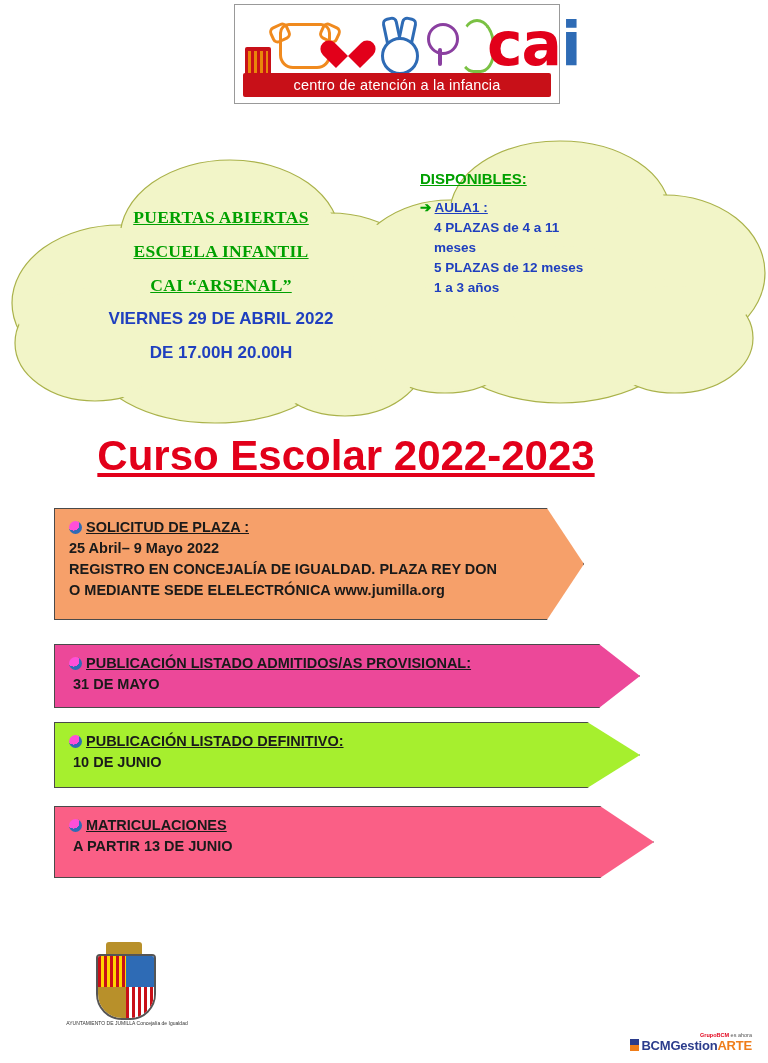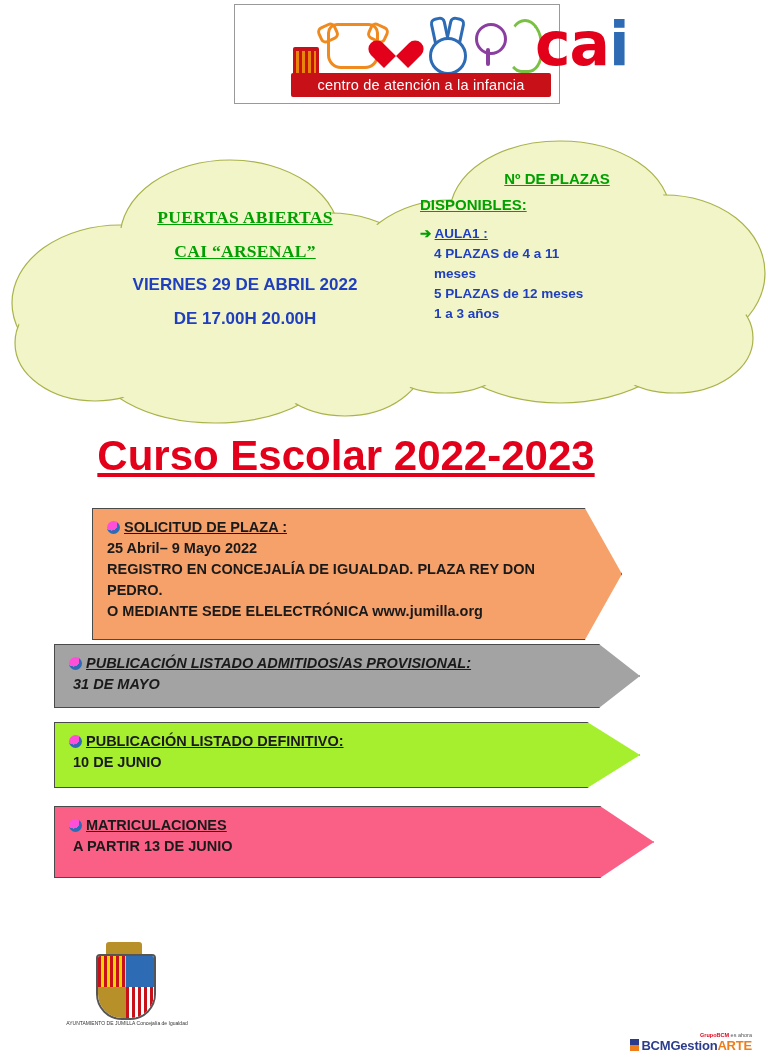--- a/index.html
+++ b/index.html
@@ -18,21 +18,20 @@
   
   .logo-box {
     position: absolute;
     left: 234px;
     top: 4px;
     width: 326px;
     height: 100px;
     border: 1px solid #999;
     background: #ffffff;
     box-sizing: border-box;
-    padding-left: 48px;
   }
   .logo-inner {
     position: relative;
     width: 100%;
     height: 100%;
   }
   .logo-shield {
     position: absolute;
     left: 10px;
     top: 42px;
@@ -197,21 +196,21 @@
     width: 768px;
     height: 330px;
   }
   .cloud-svg { display: block; }
 
   .cloud-text {
     position: absolute;
     text-align: center;
   }
   .cloud-left {
-    left: 100px;
+    left: 76px;
     top: 92px;
     width: 290px;
   }
   .cloud-left .green {
     color: #00a000;
     font-weight: bold;
     font-size: 17.5px;
     text-decoration: underline;
     font-family: "Liberation Serif", serif;
     line-height: 34px;
@@ -276,30 +275,28 @@
     box-sizing: border-box;
     border: 1px solid #4a4a4a;
     padding: 8px 10px 8px 14px;
     color: #1a1a1a;
     font-size: 14.5px;
     line-height: 21px;
     font-weight: bold;
     font-family: "Liberation Sans", sans-serif;
   }
   .b1 {
-    left: 54px; top: 508px; width: 530px; height: 132px;
+    left: 54px; top: 508px; width: 530px; height: 112px;
     background: #f6a06a;
     clip-path: polygon(0 0, 93% 0, 100% 50%, 93% 100%, 0 100%);
-    margin-left: 38px;
   }
   .b2 {
     left: 54px; top: 644px; width: 586px; height: 64px;
-    background: #a3a3a3;
+    background: #ec4899;
     clip-path: polygon(0 0, 93% 0, 100% 50%, 93% 100%, 0 100%);
-    font-style: italic;
   }
   .b3 {
     left: 54px; top: 722px; width: 586px; height: 66px;
     background: #a6ef2e;
     clip-path: polygon(0 0, 91% 0, 100% 50%, 91% 100%, 0 100%);
   }
   .b4 {
     left: 54px; top: 806px; width: 600px; height: 72px;
     background: #fa5f86;
     clip-path: polygon(0 0, 91% 0, 100% 50%, 91% 100%, 0 100%);
@@ -447,27 +444,27 @@
       <ellipse cx="560" cy="105" rx="107" ry="69"></ellipse>
       <ellipse cx="665" cy="165" rx="97" ry="75"></ellipse>
       <ellipse cx="560" cy="215" rx="127" ry="77"></ellipse>
       <ellipse cx="445" cy="230" rx="75" ry="52"></ellipse>
       <ellipse cx="675" cy="230" rx="75" ry="52"></ellipse>
     </g>
   </svg>
 
   <div class="cloud-text cloud-left">
     <div class="green">PUERTAS ABIERTAS</div>
+    <div class="green">ESCUELA INFANTIL</div>
     <div class="green">CAI “ARSENAL”</div>
     <div class="blue">VIERNES 29 DE ABRIL 2022</div>
     <div class="blue">DE   17.00H 20.00H</div>
   </div>
 
   <div class="cloud-text cloud-right">
-    <div class="hdr center">Nº DE PLAZAS</div>
     <div class="hdr">DISPONIBLES:</div>
 
     <div class="row">
       <span class="arrow-g">➔</span>
       <span class="u">AULA1 :</span>
     </div>
     <div class="sub">4 PLAZAS de 4 a 11</div>
     <div class="sub">meses</div>
     <div class="sub">5 PLAZAS de 12 meses</div>
 
@@ -476,21 +473,20 @@
 </div>
 
 <div class="course-title">Curso Escolar 2022-2023</div>
 
 <div class="banner b1">
   <div class="head">
     <span class="bullet"></span><span>SOLICITUD DE PLAZA :</span>
   </div>
   <div class="line">25 Abril– 9 Mayo 2022</div>
   <div class="line">REGISTRO EN CONCEJALÍA DE IGUALDAD. PLAZA REY DON</div>
-  <div class="line">PEDRO.</div>
   <div class="line">O MEDIANTE SEDE ELELECTRÓNICA www.jumilla.org</div>
 </div>
 
 <div class="banner b2">
   <div class="head">
     <span class="bullet"></span><span>PUBLICACIÓN LISTADO ADMITIDOS/AS PROVISIONAL:</span>
   </div>
   <div class="line indent1">31 DE MAYO</div>
 </div>
 

